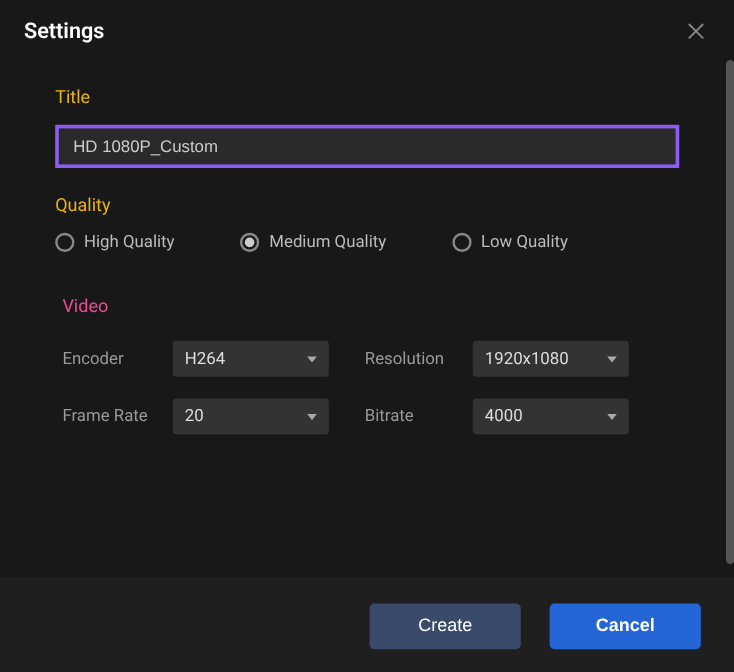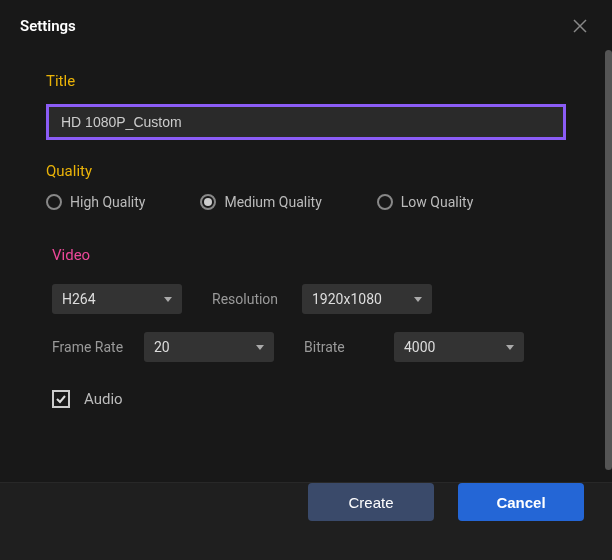--- a/index.html
+++ b/index.html
@@ -20,21 +20,21 @@
       flex-direction: column;
     }
     .header {
       display: flex;
       justify-content: space-between;
       align-items: center;
       padding: 14px 20px;
     }
     .header-title {
       color: #ffffff;
-      font-size: 15px;
+      font-size: 18px;
       font-weight: 600;
     }
     .close-btn {
       width: 24px;
       height: 24px;
       display: flex;
       align-items: center;
       justify-content: center;
       cursor: pointer;
       color: #888;
@@ -150,20 +150,21 @@
       align-items: center;
       justify-content: center;
       cursor: pointer;
     }
     .checkbox svg { width: 12px; height: 12px; }
     .checkbox-label { font-size: 15px; color: #bbb; }
     .footer {
       height: 78px;
       background: #1f1f1f;
       display: flex;
+      align-items: center;
       justify-content: flex-end;
       gap: 24px;
       padding: 0 28px;
       border-top: 1px solid #282828;
     }
     .btn {
       width: 126px;
       height: 38px;
       border-radius: 4px;
       border: none;
@@ -214,20 +215,21 @@
       <div class="radio-item">
         <div class="radio-circle"></div>
         <div class="radio-label">Low Quality</div>
       </div>
     </div>
 
     <div class="video-section">
       <div class="video-title">Video</div>
 
       <div class="grid-row">
+        <div class="field-label">Encoder</div>
         <div class="select-box">
           <span>H264</span>
           <span class="chevron"></span>
         </div>
         <div class="field-label right">Resolution</div>
         <div class="select-box">
           <span>1920x1080</span>
           <span class="chevron"></span>
         </div>
       </div>
@@ -238,28 +240,20 @@
           <span>20</span>
           <span class="chevron"></span>
         </div>
         <div class="field-label right">Bitrate</div>
         <div class="select-box">
           <span>4000</span>
           <span class="chevron"></span>
         </div>
       </div>
 
-      <div class="checkbox-row">
-        <div class="checkbox">
-          <svg viewBox="0 0 12 12" stroke="#ddd" stroke-width="2" fill="none">
-            <polyline points="2,6 5,9 10,3"></polyline>
-          </svg>
-        </div>
-        <div class="checkbox-label">Audio</div>
-      </div>
     </div>
   </div>
 
   <div class="footer">
     <button class="btn btn-create">Create</button>
     <button class="btn btn-cancel">Cancel</button>
   </div>
 
   <div class="scrollbar"></div>
 </div>

